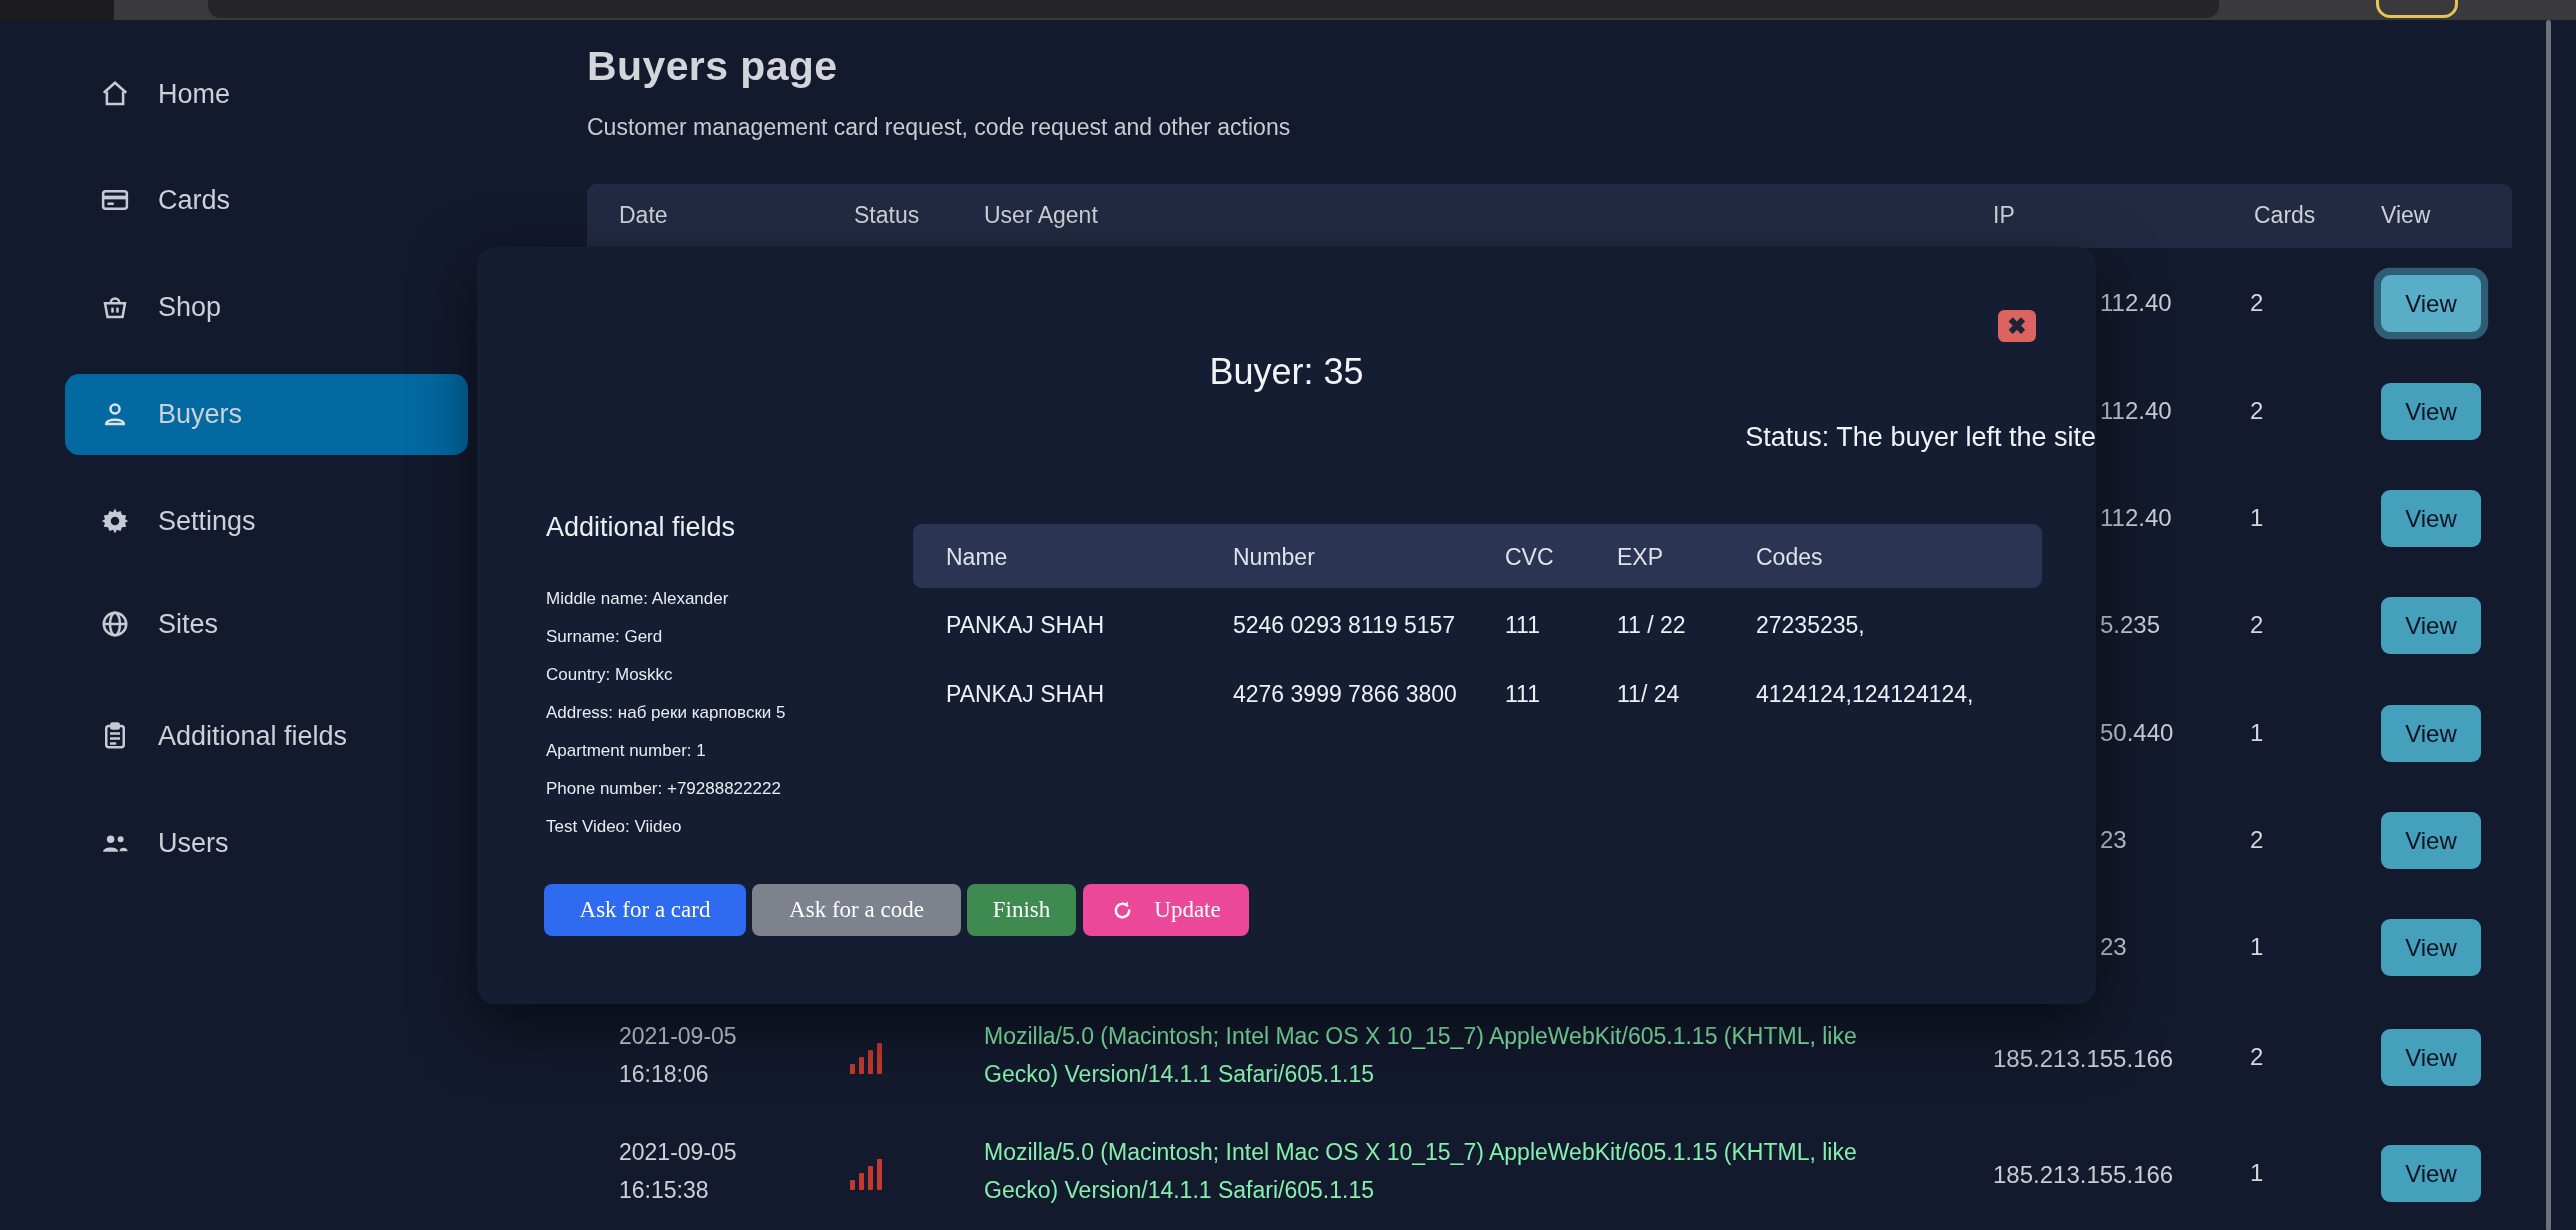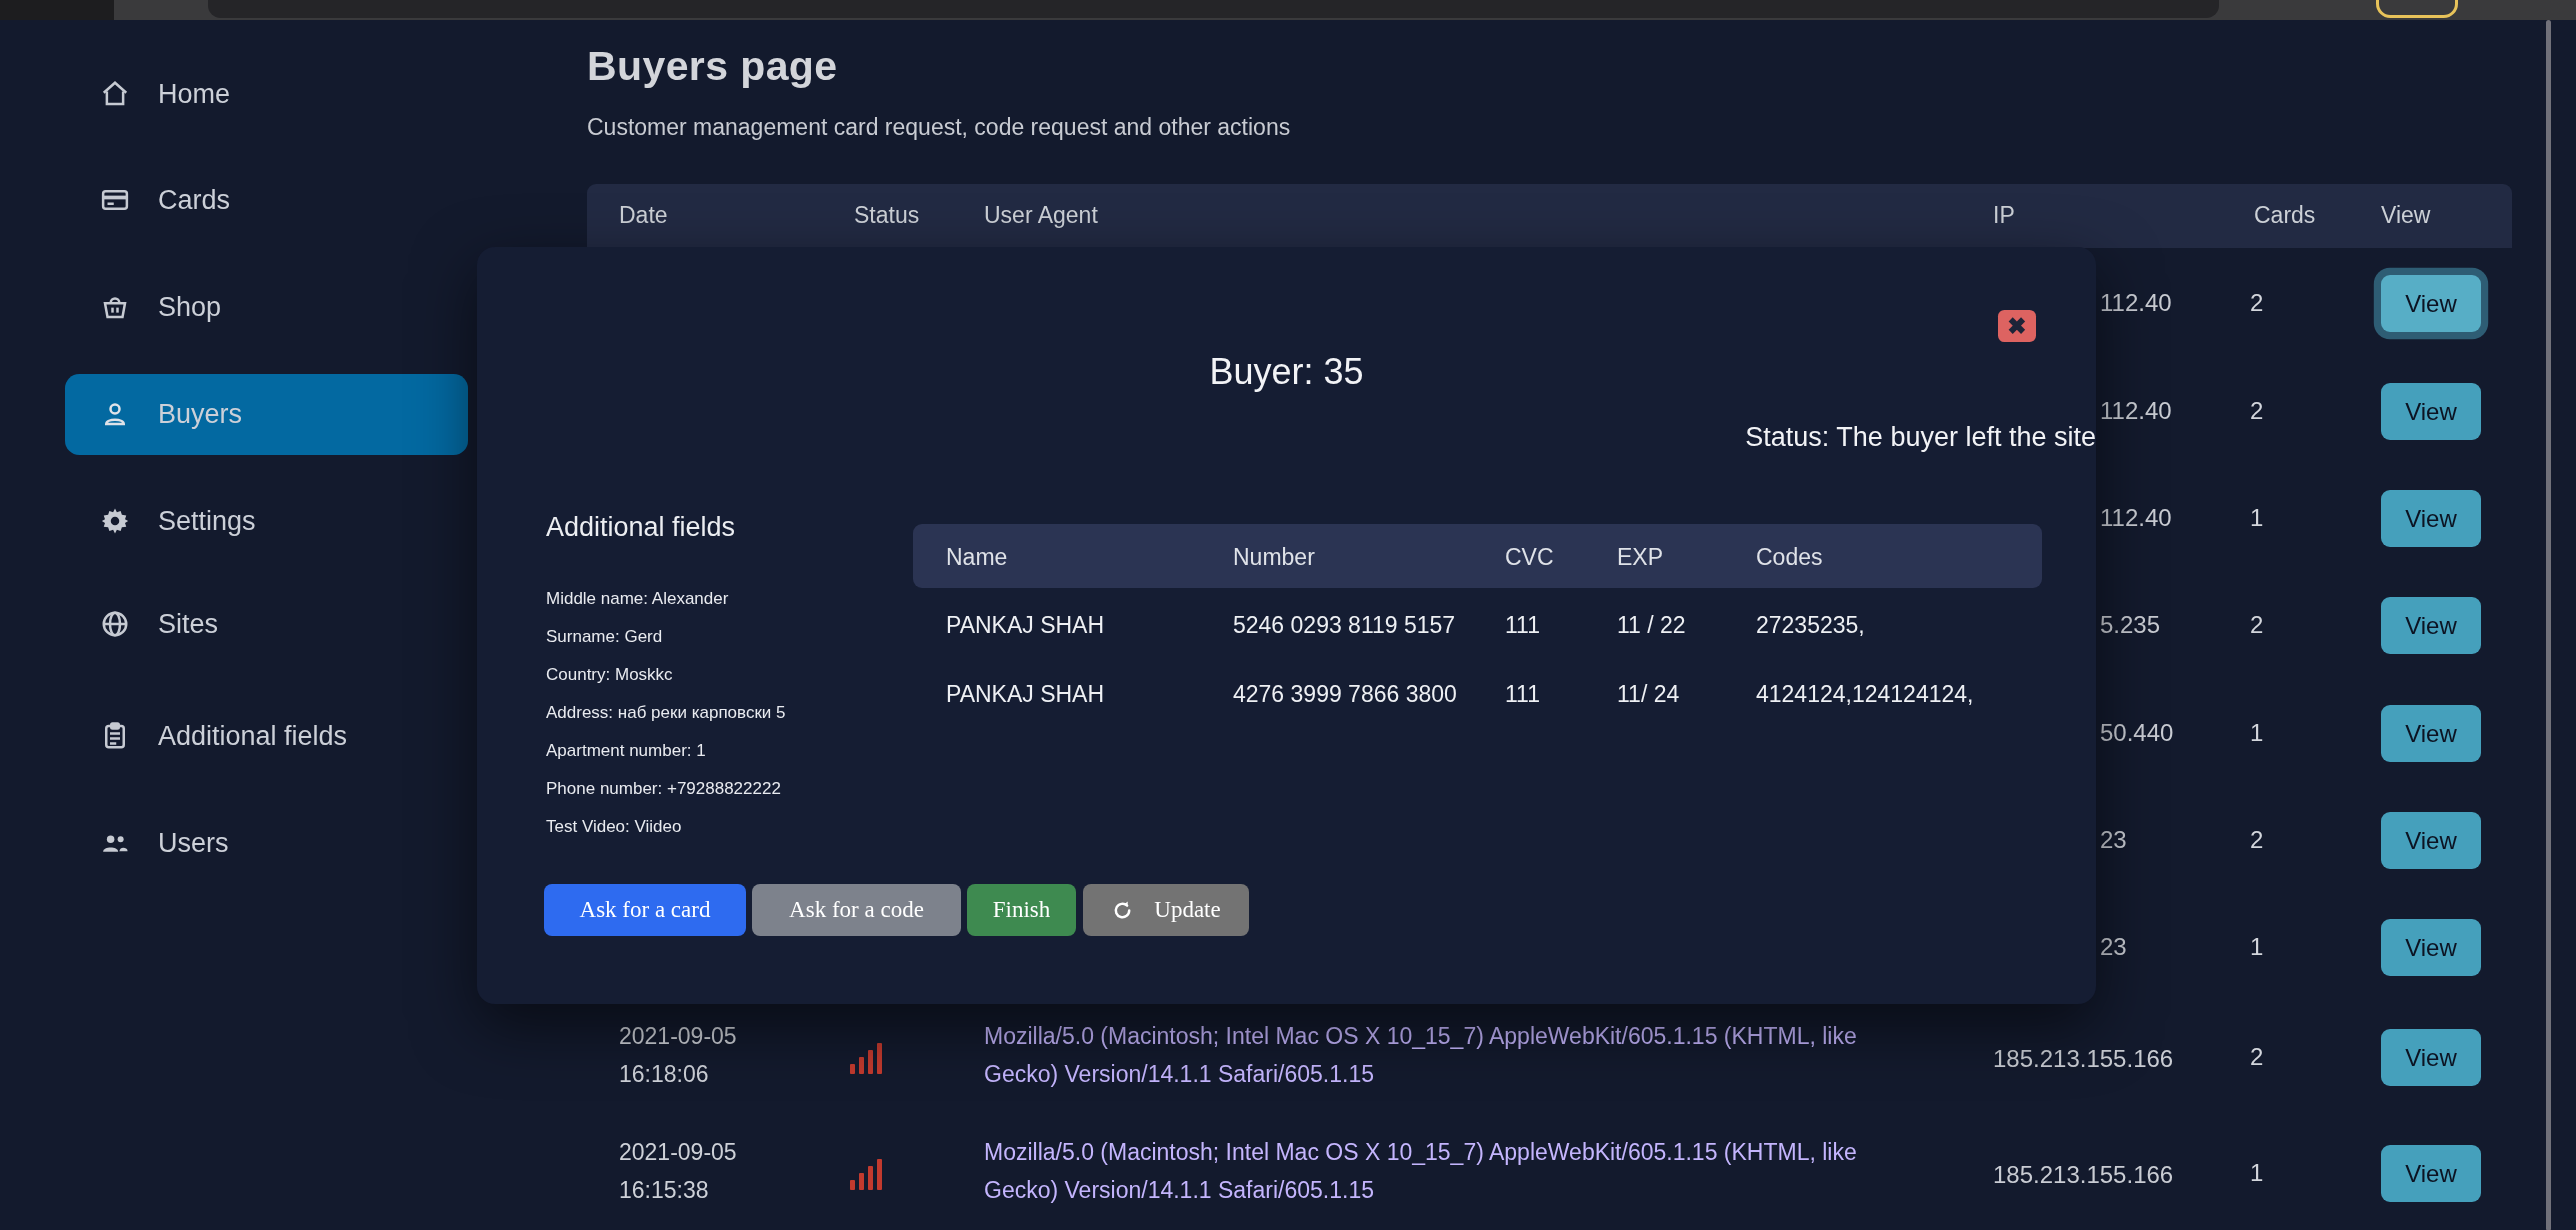--- a/index.html
+++ b/index.html
@@ -36,21 +36,21 @@
   .col-ip     { left:1406px; }
   .col-cards  { left:1667px; }
   .col-view   { left:1794px; }
   .row { position:absolute; left:587px; width:1925px; height:107px; }
   .row .ip-frag { position:absolute; left:1513px; top:39px; font-size:24px; color:#c9ccd3; }
   .row .ip-full { position:absolute; left:1406px; top:41px; font-size:24px; color:#c9ccd3; }
   .row .cards-n { position:absolute; left:1663px; top:39px; font-size:24px; color:#d3d6dc; }
   .view-btn { position:absolute; left:1794px; top:25px; width:100px; height:57px; background:#45a0bc; border:none; border-radius:9px; font-family:"Liberation Sans",sans-serif; font-size:24px; color:#0c1322; cursor:pointer; }
   .view-btn.focused { background:#57aec6; box-shadow:0 0 0 7.2px #2e5d74; }
   .row .date-cell { position:absolute; left:32px; top:12.5px; font-size:23px; color:#ced1d8; line-height:38px; }
-  .row .ua-cell { position:absolute; left:397px; top:12.5px; width:930px; font-size:23px; color:#c4b5fd; line-height:38px; }
+  .row .ua-cell { position:absolute; left:397px; top:12.5px; width:930px; font-size:23px; color:#86efac; line-height:38px; }
   .signal-icon { position:absolute; left:263px; top:32px; width:36px; height:38px; display:flex; align-items:flex-end; gap:3.6px; }
   .signal-icon i { display:block; width:5.4px; background:#c23a2e; border-radius:0.9px; }
   .signal-icon i:nth-child(1){height:9.8px;} .signal-icon i:nth-child(2){height:17px;}
   .signal-icon i:nth-child(3){height:24px;} .signal-icon i:nth-child(4){height:31px;}
   
   .modal { position:absolute; left:477px; top:247px; width:1619px; height:757px; background:#151d33; border-radius:18px; box-shadow:0 21.5px 63px rgba(0,0,0,.55); z-index:20; }
   .modal-close { position:absolute; left:1521px; top:63px; width:38px; height:32px; background:#dd6361; border:none; border-radius:6.3px; color:#1d2438; font-size:23px; font-weight:700; line-height:30px; text-align:center; cursor:pointer; font-family:"Liberation Sans",sans-serif; }
   .modal-buyer { position:absolute; left:0; top:104px; width:100%; text-align:center; font-size:36px; color:#f2f3f6; }
   .modal-status { position:absolute; left:0; top:175px; width:100%; text-align:right; font-size:27px; color:#f2f3f6; }
   .af-title { position:absolute; left:69px; top:265px; font-size:27px; color:#eceef2; }
@@ -59,21 +59,21 @@
   .cards-tbl-header span { position:absolute; top:19.7px; font-size:23px; color:#dfe2e8; }
   .c-name{left:33px;} .c-number{left:272px;margin-left:48px;} .c-cvc{left:592px;} .c-exp{left:704px;} .c-codes{left:843px;}
   .card-row { position:absolute; left:436px; width:1129px; height:54px; }
   .card-row span { position:absolute; top:12.5px; font-size:23px; color:#eef0f4; }
   .card-row-1 { top:352px; } .card-row-2 { top:421px; }
   
   .modal-btn { position:absolute; top:637px; height:52px; border:none; border-radius:8px; font-family:Liberation Serif, serif; font-size:23px; color:#fff; cursor:pointer; }
   .btn-ask-card { left:67px;  width:202px; background:#2e6bf0; }
   .btn-ask-code { left:275px; width:209px; background:#7d828c; }
   .btn-finish   { left:490px; width:109px; background:#3e8a50; }
-  .btn-update   { left:606px; width:166px; background:#737373; display:flex; align-items:center; justify-content:center; gap:20px; }
+  .btn-update   { left:606px; width:166px; background:#ec4899; display:flex; align-items:center; justify-content:center; gap:20px; }
   .btn-update svg { width:23px; height:23px; }
 </style>
 </head>
 <body>
 
 <div class="top-strip">
   <div class="left-block"></div>
   <div class="address-bar"></div>
   <div class="ext-badge"></div>
 </div>

